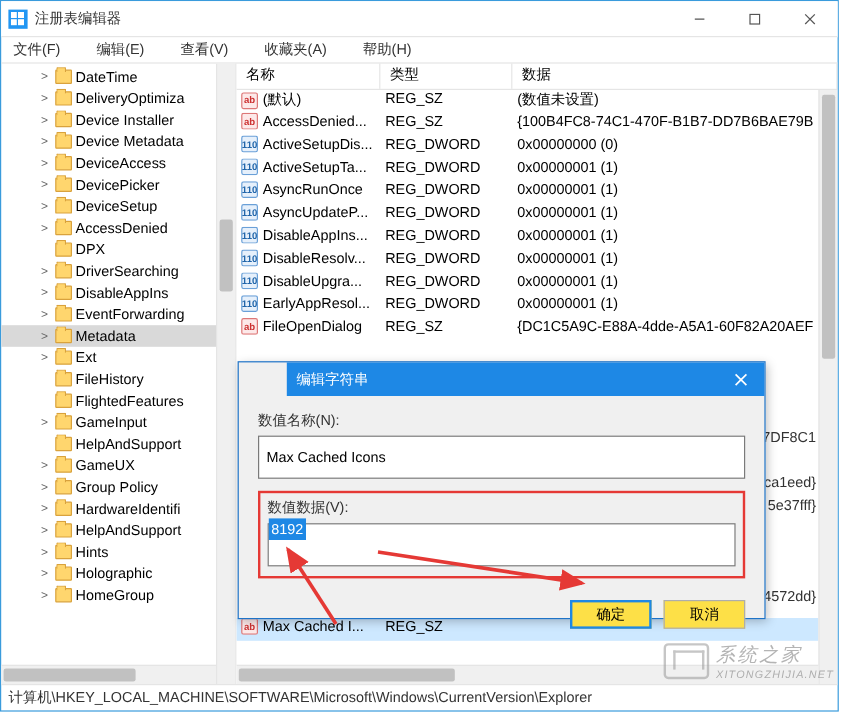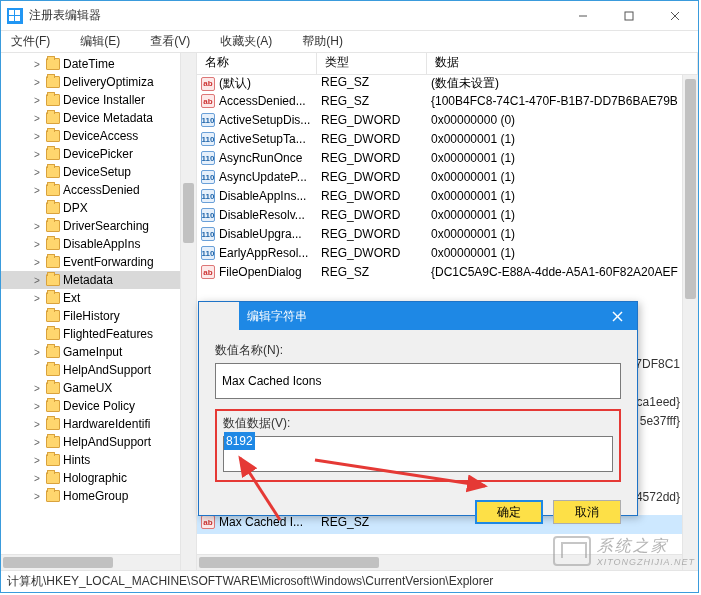--- a/index.html
+++ b/index.html
@@ -208,21 +208,21 @@
             <span class="tree-label">HelpAndSupport</span>
           </div>
           <div class="tree-row">
             <span class="expander">&gt;</span>
             <span class="folder-ico"></span>
             <span class="tree-label">GameUX</span>
           </div>
           <div class="tree-row">
             <span class="expander">&gt;</span>
             <span class="folder-ico"></span>
-            <span class="tree-label">Device Policy</span>
+            <span class="tree-label">Group Policy</span>
           </div>
           <div class="tree-row">
             <span class="expander">&gt;</span>
             <span class="folder-ico"></span>
             <span class="tree-label">HardwareIdentifi</span>
           </div>
           <div class="tree-row">
             <span class="expander">&gt;</span>
             <span class="folder-ico"></span>
             <span class="tree-label">HelpAndSupport</span>

